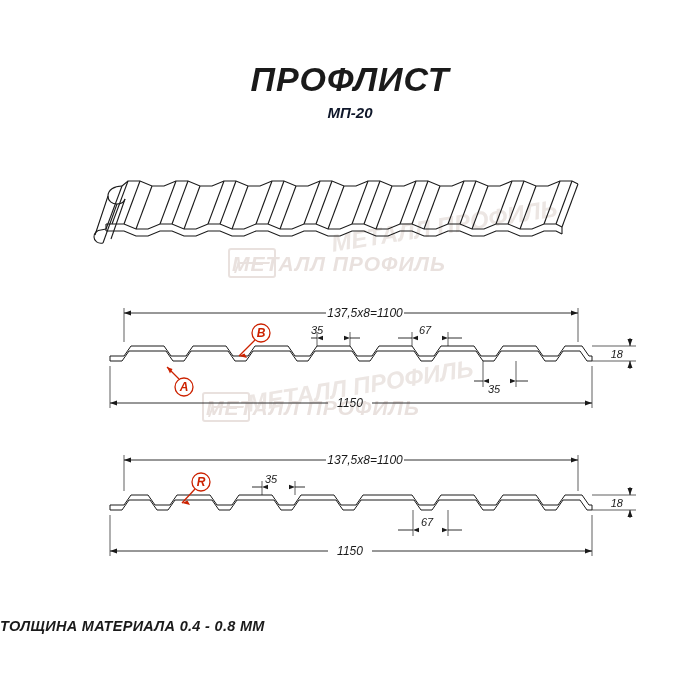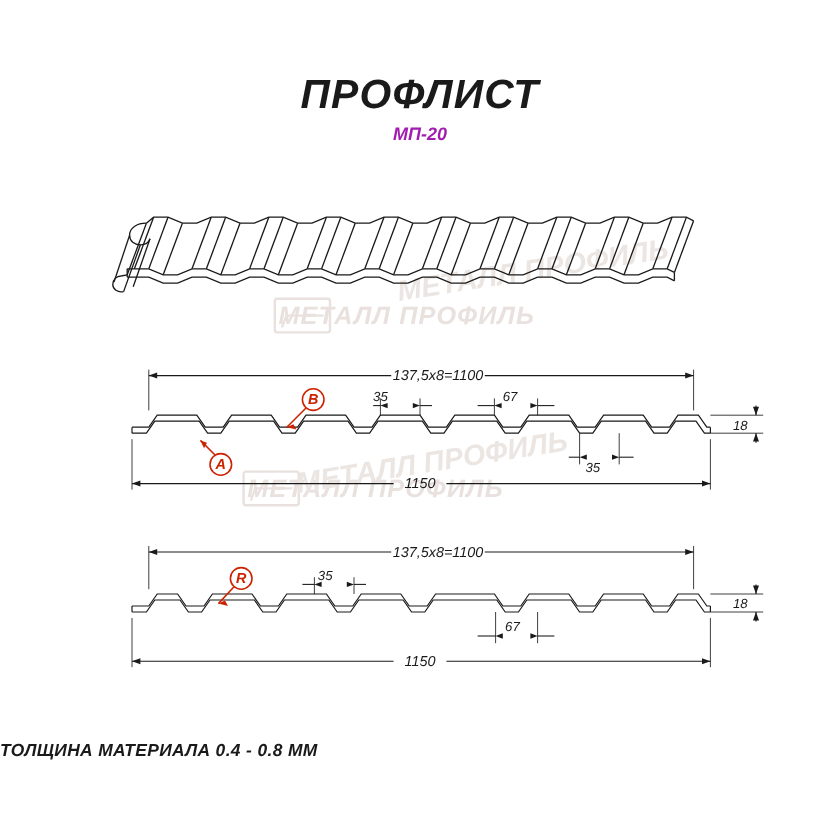--- a/index.html
+++ b/index.html
@@ -28,21 +28,21 @@
     color: #1a1a1a;
   }
   .subtitle {
     position: absolute;
     left: 0;
     top: 104px;
     width: 700px;
     text-align: center;
     font-size: 15px;
     font-weight: bold;
-    color: #a21caf;
+    color: #0f172a;
   }
   .footnote {
     position: absolute;
     left: 0;
     top: 618px;
     width: 692px;
     text-align: left;
     font-size: 14.5px;
     font-weight: bold;
     letter-spacing: 0.3px;

